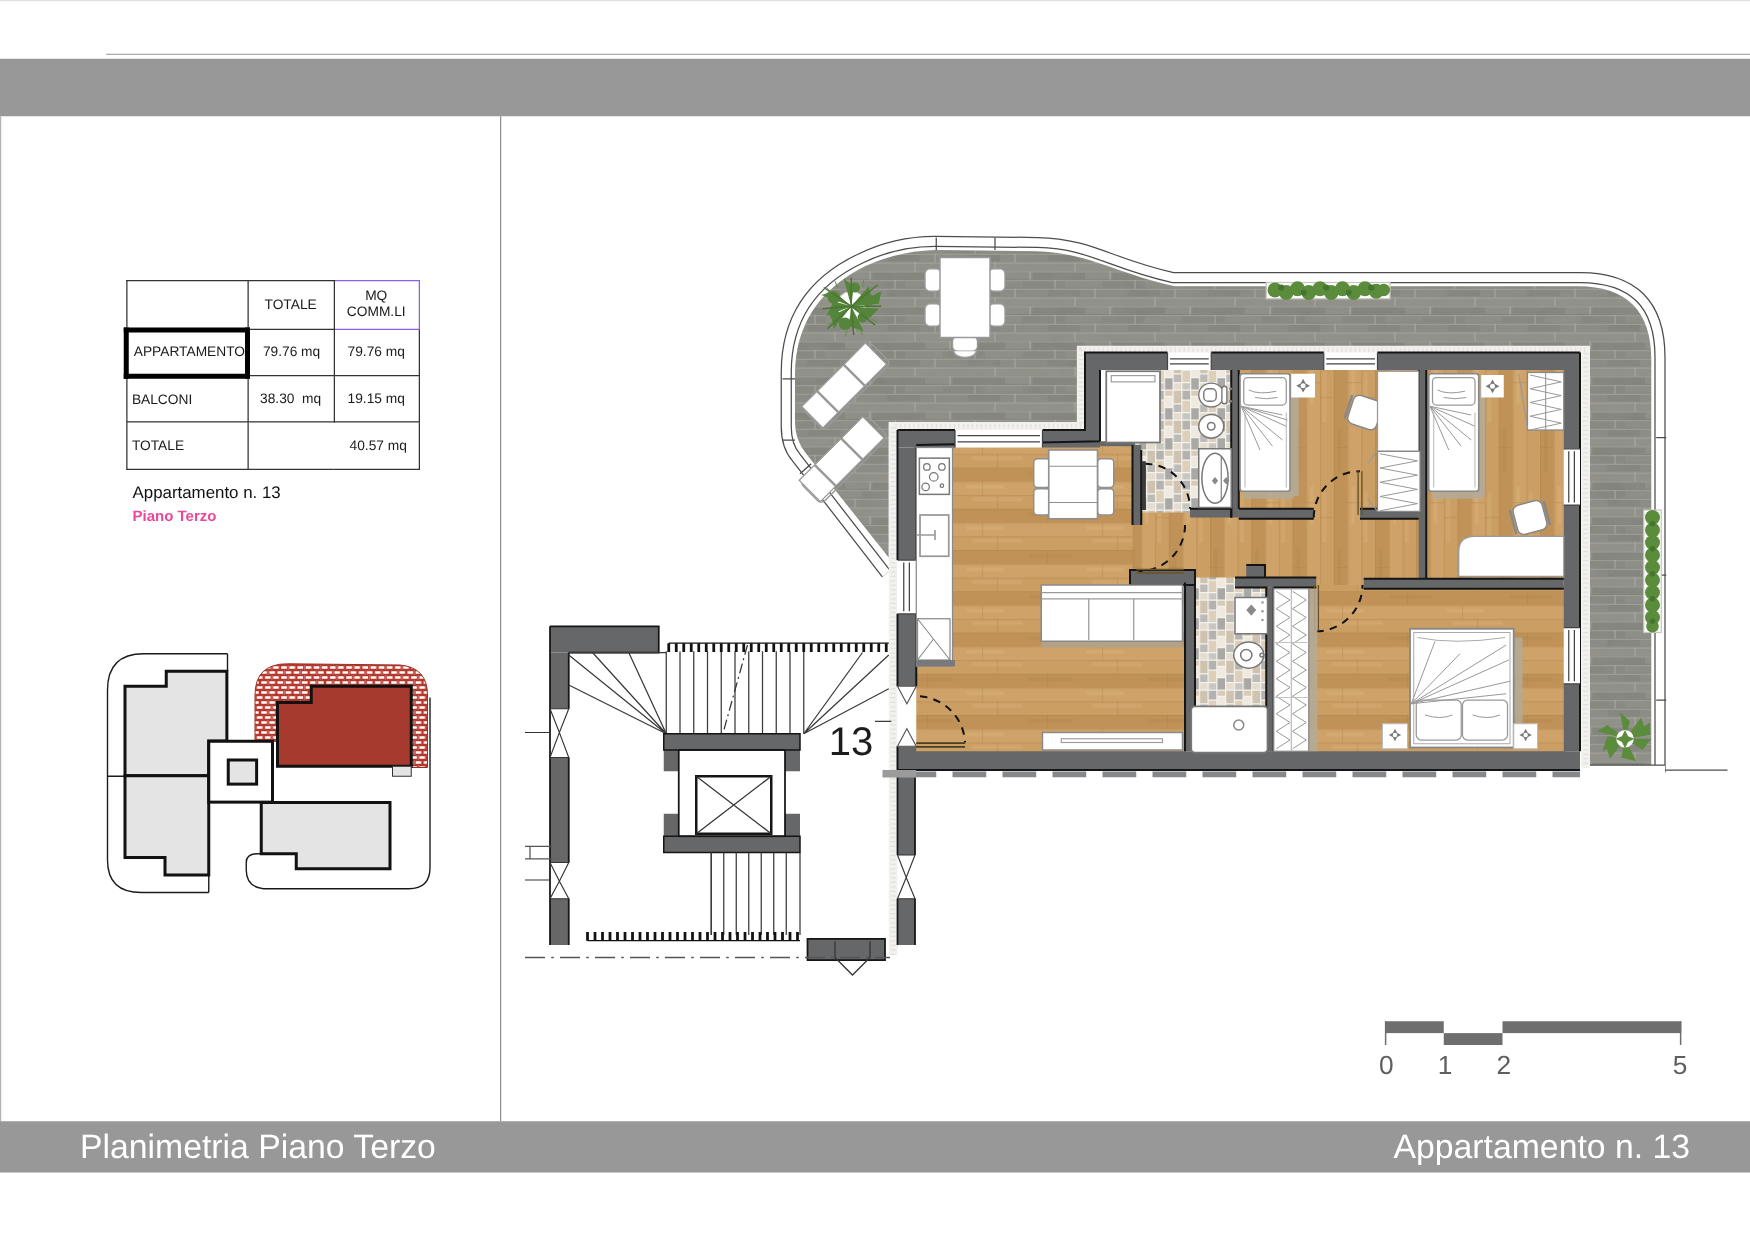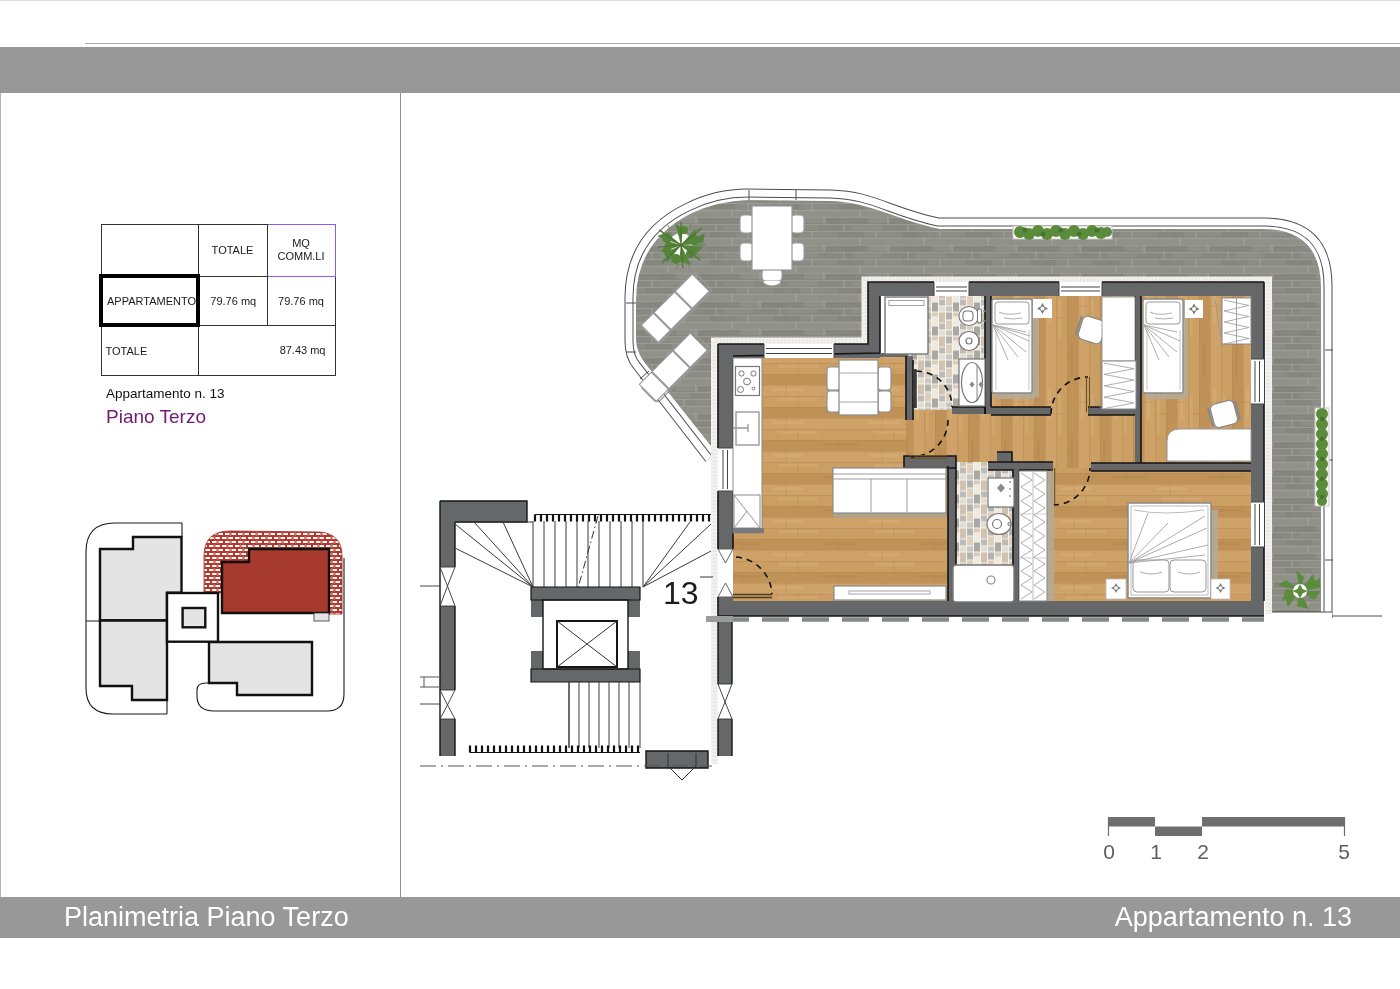--- a/index.html
+++ b/index.html
@@ -30,30 +30,35 @@
       <tr style="height:39px;">
   <td style="border:1px solid #333;width:94px;"></td>
   <td style="border:1px solid #333;width:66px;text-align:center;">TOTALE</td>
   <td style="border:1px solid #8b5cf6;width:65px;text-align:center;line-height:13px;">MQ<br>COMM.LI</td>
  </tr>
  <tr style="height:37px;">
   <td style="border:4px solid #000000;padding-left:4px;">APPARTAMENTO</td>
   <td style="border:1px solid #333;text-align:center;">79.76 mq</td>
   <td style="border:1px solid #333;text-align:center;">79.76 mq</td>
  </tr>
+ <tr style="height:37px;">
+  <td style="border:1px solid #333;padding-left:4px;">BALCONI</td>
+  <td style="border:1px solid #333;text-align:center;">38.30&nbsp; mq</td>
+  <td style="border:1px solid #333;text-align:center;">19.15 mq</td>
+ </tr>
  <tr style="height:38px;">
   <td style="border:1px solid #333;padding-left:4px;">TOTALE</td>
-  <td colspan="2" style="border:1px solid #333;text-align:right;padding-right:9px;">87.43 mq</td>
+  <td colspan="2" style="border:1px solid #333;text-align:right;padding-right:9px;">40.57 mq</td>
  </tr>
 </tbody>
   </table>
 
 <div class="abs" style="left:106px;top:386px;font-size:13.5px;color:#111;">Appartamento n. 13</div>
 
-<div class="abs" style="left:106px;top:406px;font-size:19px;color:#701a75;">Piano Terzo</div>
+<div class="abs" style="left:106px;top:406px;font-size:12px;color:#ec4899;font-weight:bold;">Piano Terzo</div>
 
 <svg class="abs" style="left:0;top:0;" width="1400" height="989" viewBox="0 0 1400 989">
 <defs>
 
 <pattern id="deck" width="64" height="28" patternUnits="userSpaceOnUse">
   <rect width="64" height="28" fill="#898a83"></rect>
   <rect y="0" width="64" height="7" fill="#84867e"></rect>
   <rect y="14" width="64" height="7" fill="#8e8f87"></rect>
   <rect y="21" width="64" height="7" fill="#81837b"></rect>
   <rect x="6" y="8" width="26" height="5" fill="#7c7e76" opacity="0.5"></rect>

